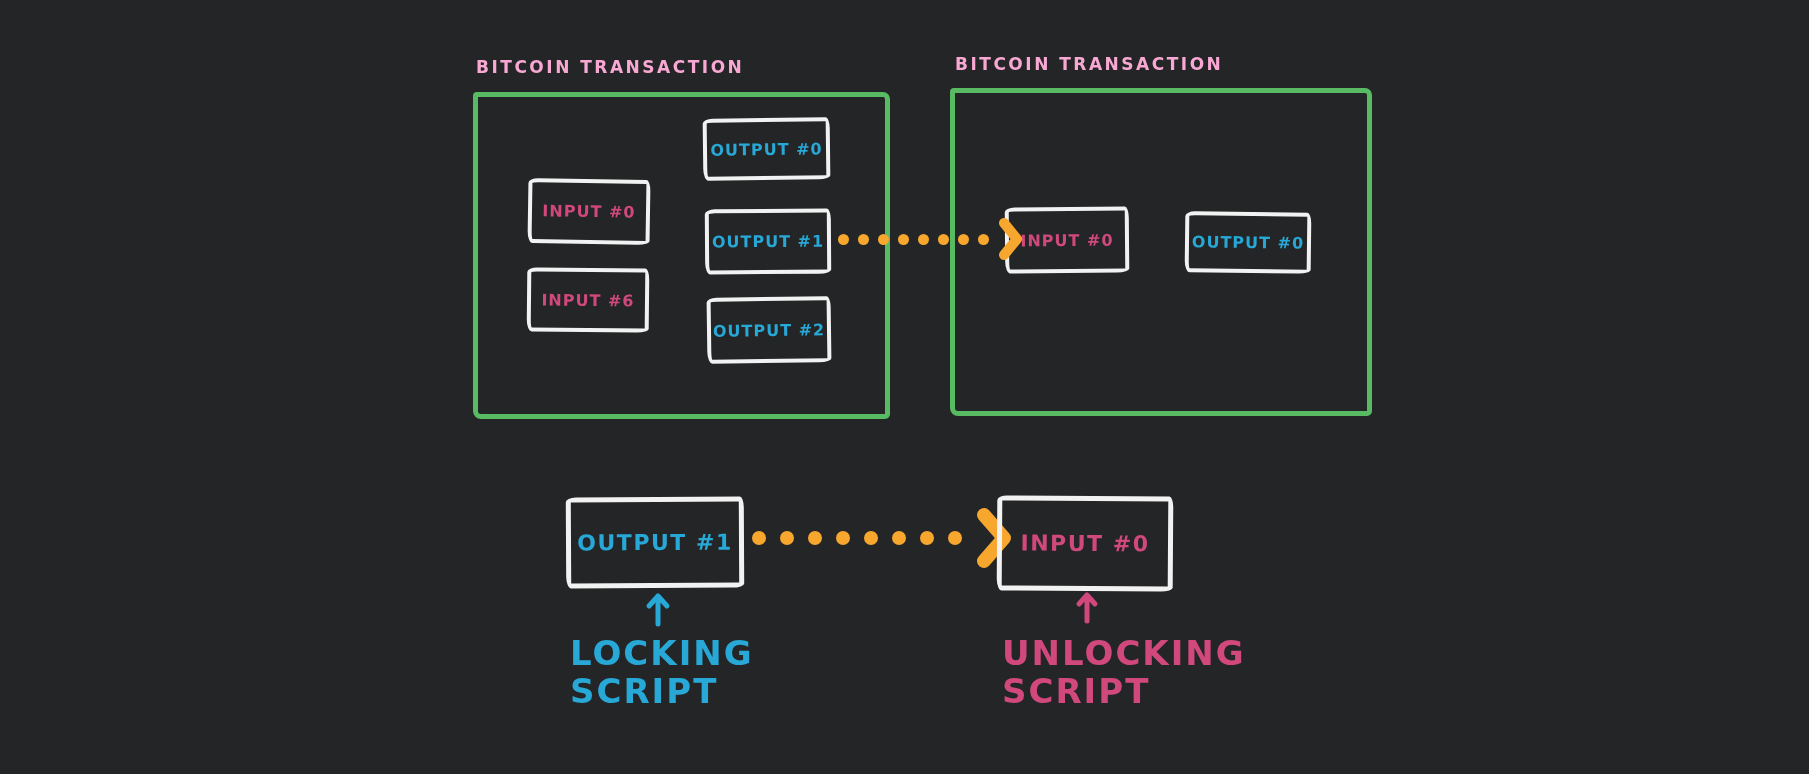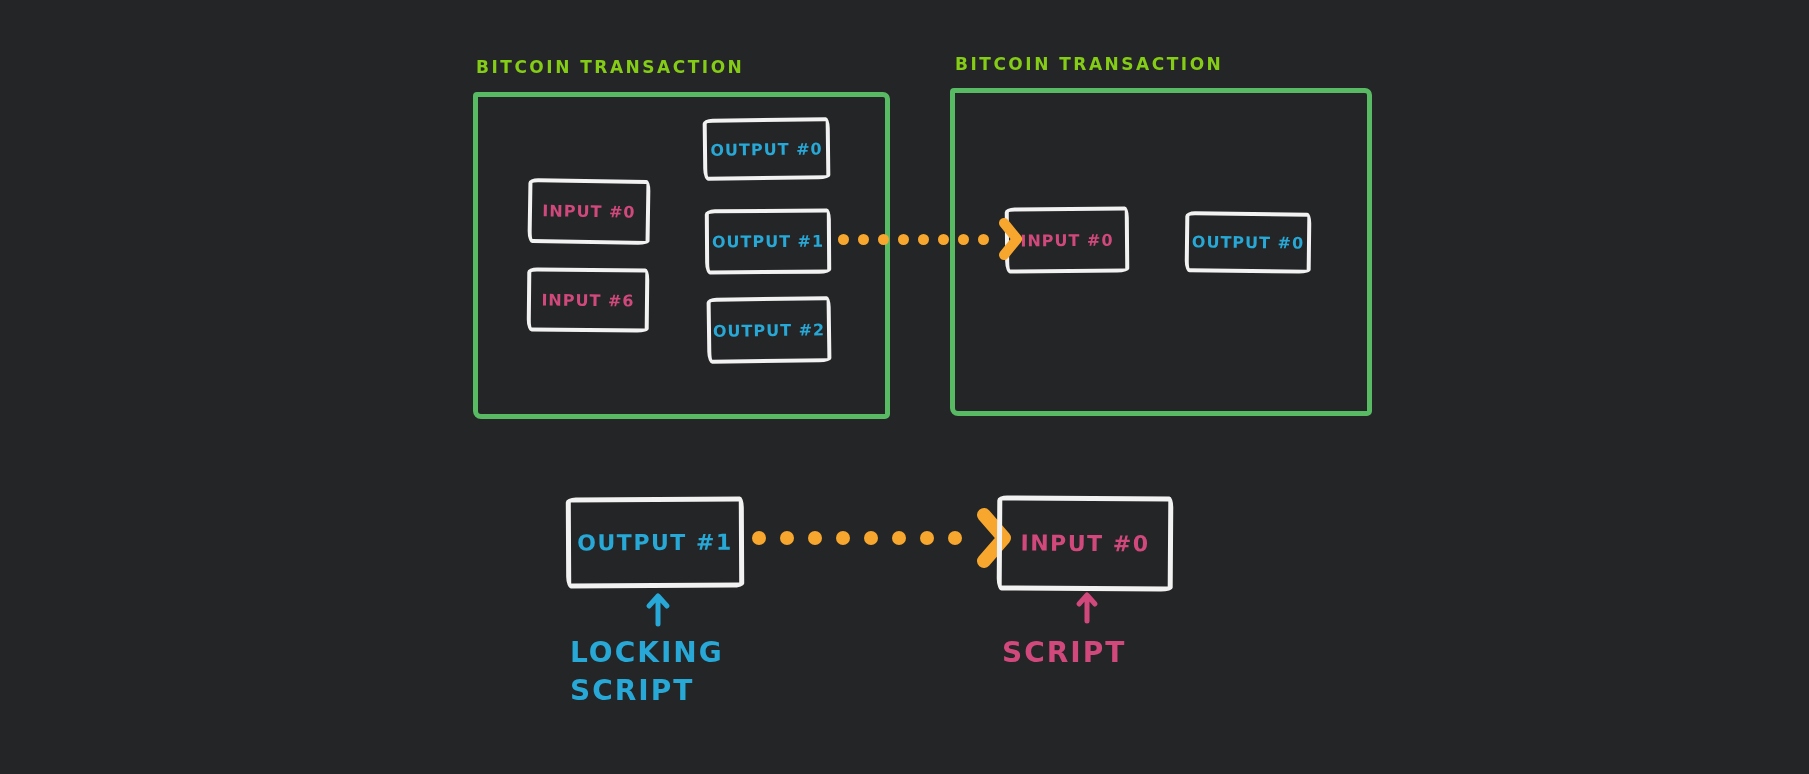--- a/index.html
+++ b/index.html
@@ -12,21 +12,21 @@
   }
   
   .tx-frame{
     position:absolute;
     border:5px solid #58bb63;
     border-radius:4px 7px 5px 8px;
     background:transparent;
   }
   .tx-title{
     position:absolute;
-    color:#84cc16;
+    color:#f9a8d4;
     font-size:17px;
     font-weight:bold;
     letter-spacing:2.5px;
     white-space:nowrap;
   }
   
   .io-box{
     position:absolute;
     border:4px solid #f2f2f2;
     border-radius:10px 4px 12px 5px / 5px 11px 4px 12px;
@@ -53,21 +53,21 @@
     display:block;border-radius:50%;
     background:#f7a62e;
   }
   .arrow-top .dot{width:11px;height:11px;margin-right:9px;}
   .arrow-bottom .dot{width:14px;height:14px;margin-right:14px;}
   .chevron{display:block;}
   
   .up-arrow{position:absolute;}
   .script-label{
     position:absolute;
-    font-size:28px;
+    font-size:34px;
     font-weight:bold;
     letter-spacing:2px;
     line-height:38px;
     white-space:nowrap;
   }
   .r-m07{transform:rotate(-0.7deg);}
   .r-p09{transform:rotate(0.9deg);}
   .r-m04{transform:rotate(-0.4deg);}
   .r-p06{transform:rotate(0.6deg);}
   .r-m08{transform:rotate(-0.8deg);}
@@ -160,16 +160,17 @@
   </svg>
   <div class="script-label cyan" style="left:570px;top:634px;">
     <div>LOCKING</div>
     <div>SCRIPT</div>
   </div>
 
   <svg class="up-arrow" style="left:1074px;top:589px;" width="26" height="36" viewBox="0 0 26 36">
     <path d="M13 32 L13 8 M5 15 L13 6 L21 15" fill="none" stroke="#d1497c" stroke-width="5" stroke-linecap="round" stroke-linejoin="round"></path>
   </svg>
   <div class="script-label pink" style="left:1002px;top:634px;">
+    <div>UNLOCKING</div>
     <div>SCRIPT</div>
   </div>
 
 </div>
 
 </body></html>

